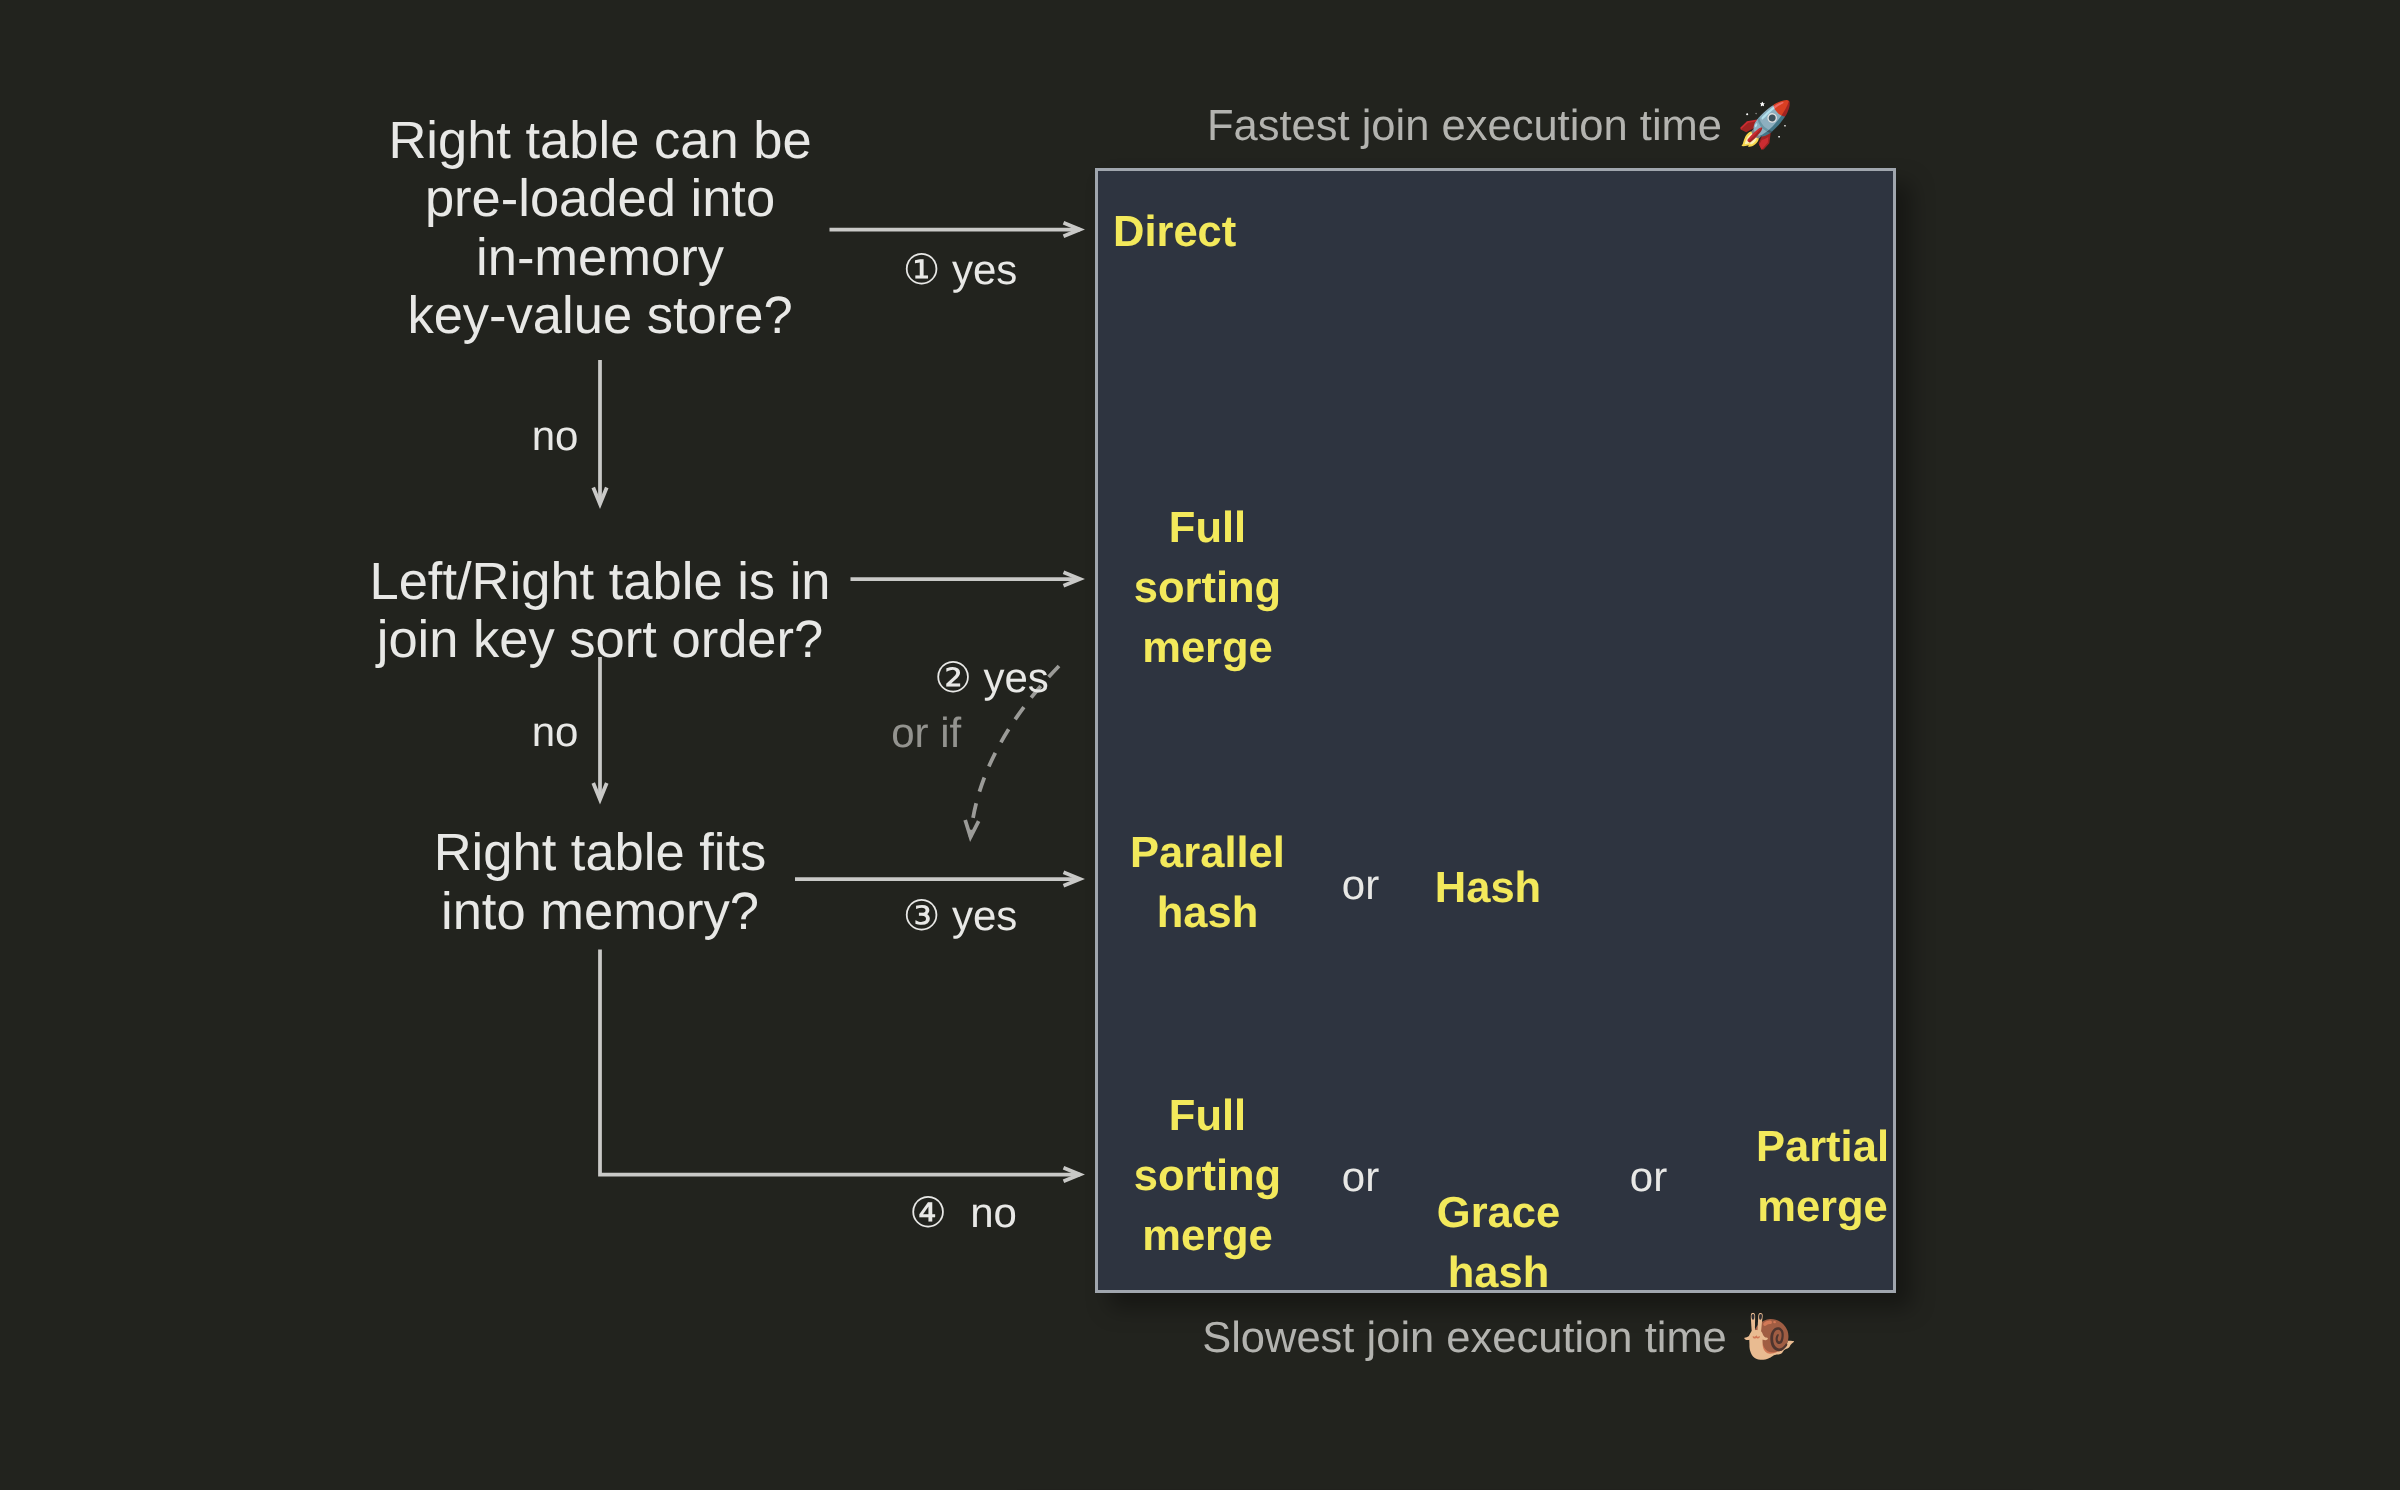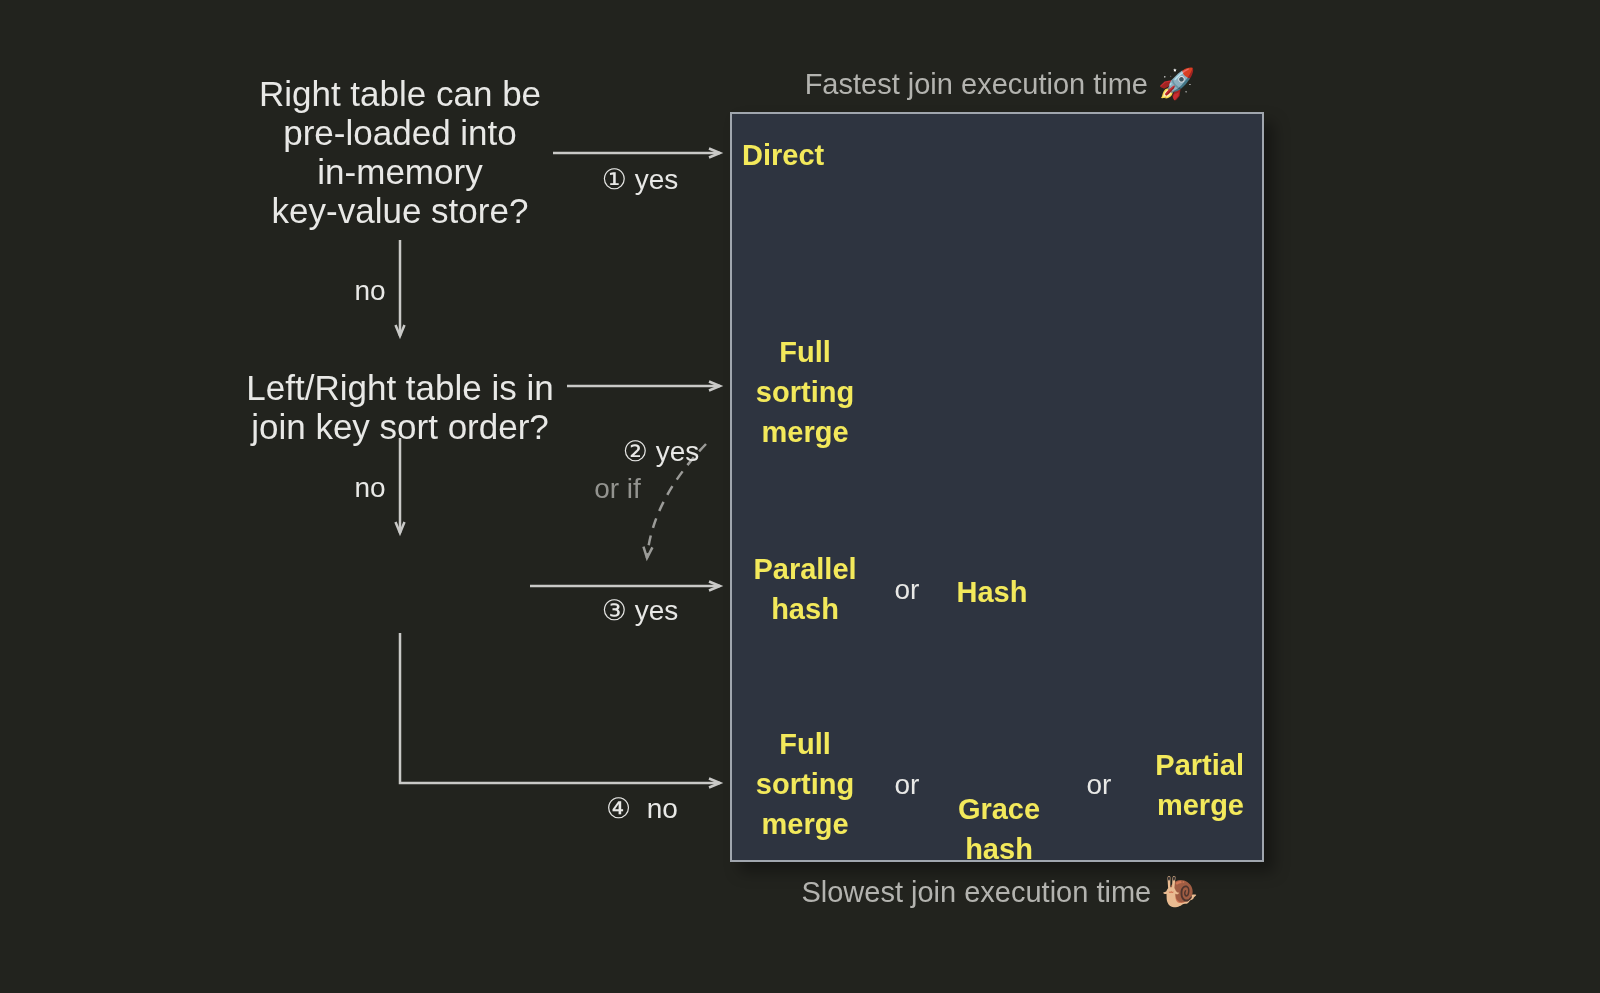--- a/index.html
+++ b/index.html
@@ -66,21 +66,21 @@
     text-align: center;
     white-space: pre-line;
   }
   .algo-direct   { left: 10px;  top: 133px - 112px; }
   .algo-direct   { left: 10px;  top: 21px;  text-align: left; }
   .algo-fsm1     { left: 8px;   top: 218px; width: 130px; }
   .algo-phash    { left: 8px;   top: 435px; width: 130px; }
   .algo-hash     { left: 215px; top: 458px; width: 90px;  }
   .algo-fsm2     { left: 8px;   top: 610px; width: 130px; }
   .algo-grace    { left: 212px; top: 631px; width: 110px; margin-top: 44px; }
-  .algo-partial  { left: 392px; top: 631px; width: 120px; text-align: right; }
+  .algo-partial  { left: 423px; top: 631px; width: 120px; }
 
   .or {
     position: absolute;
     color: var(--text, #e8e8e6);
     font-size: 28px;
     line-height: 34px;
     text-align: center;
   }
   .or-1 { left: 150px; top: 459px; width: 50px; }
   .or-2 { left: 150px; top: 654px; width: 50px; }
@@ -125,20 +125,22 @@
   <div class="caption caption-top">
     <span>Fastest join execution time</span><span class="emoji">🚀</span>
   </div>
 
   <div class="q q1">Right table can be
 pre-loaded into
 in-memory
 key-value store?</div>
   <div class="q q2">Left/Right table is in
 join key sort order?</div>
+  <div class="q q3">Right table fits
+into memory?</div>
 
   <div class="lbl lbl-no1">no</div>
   <div class="lbl lbl-yes1">① yes</div>
   <div class="lbl lbl-no2">no</div>
   <div class="lbl lbl-yes2">② yes</div>
   <div class="lbl lbl-orif">or if</div>
   <div class="lbl lbl-yes3">③ yes</div>
   <div class="lbl lbl-no4">④  no</div>
 
   <div class="panel">

